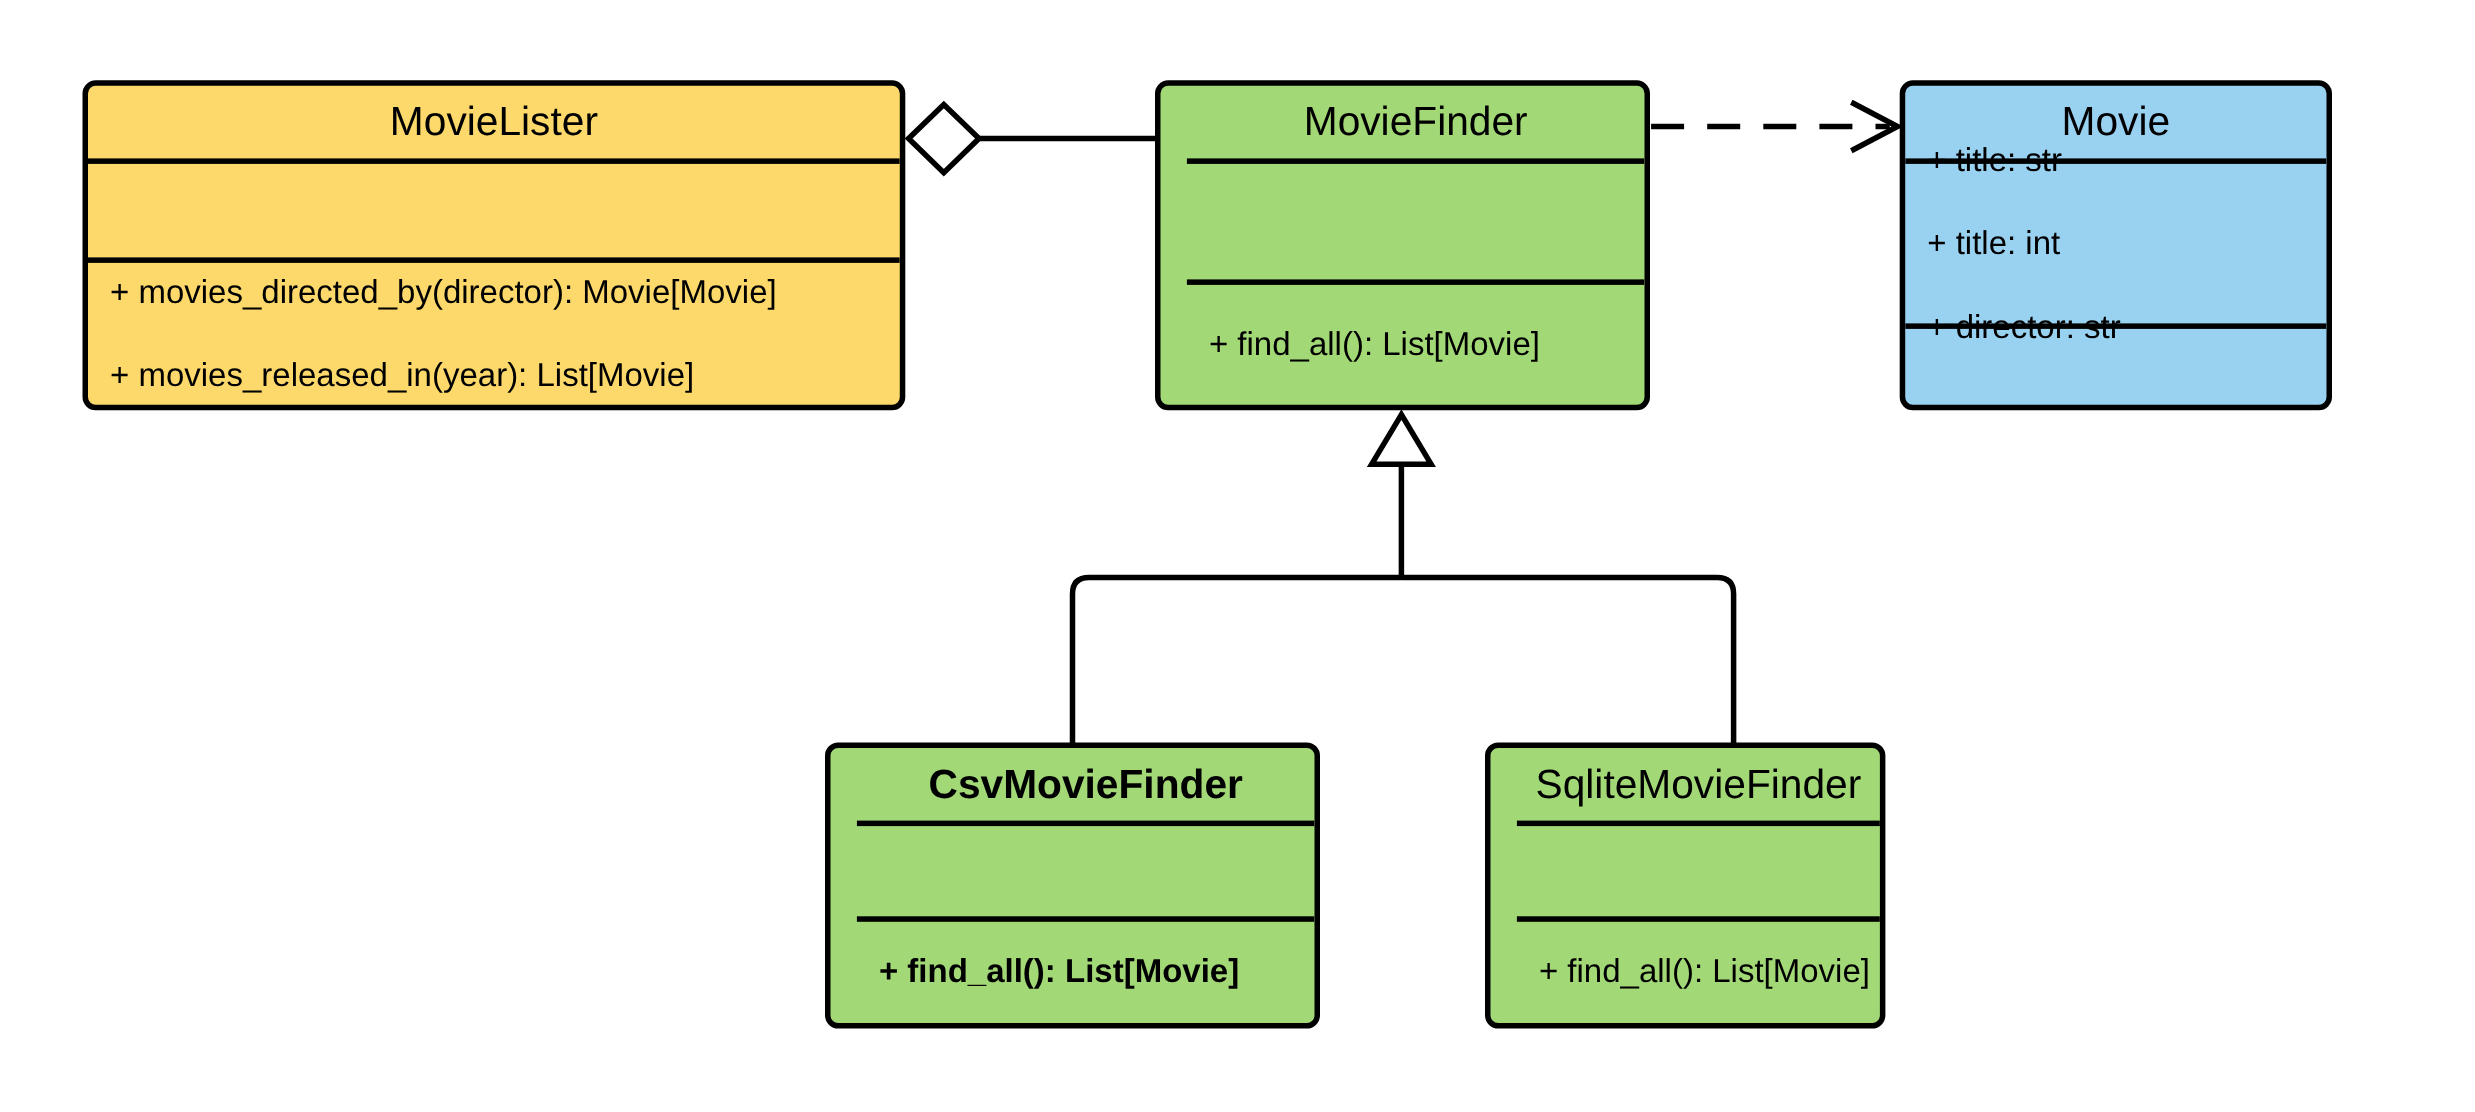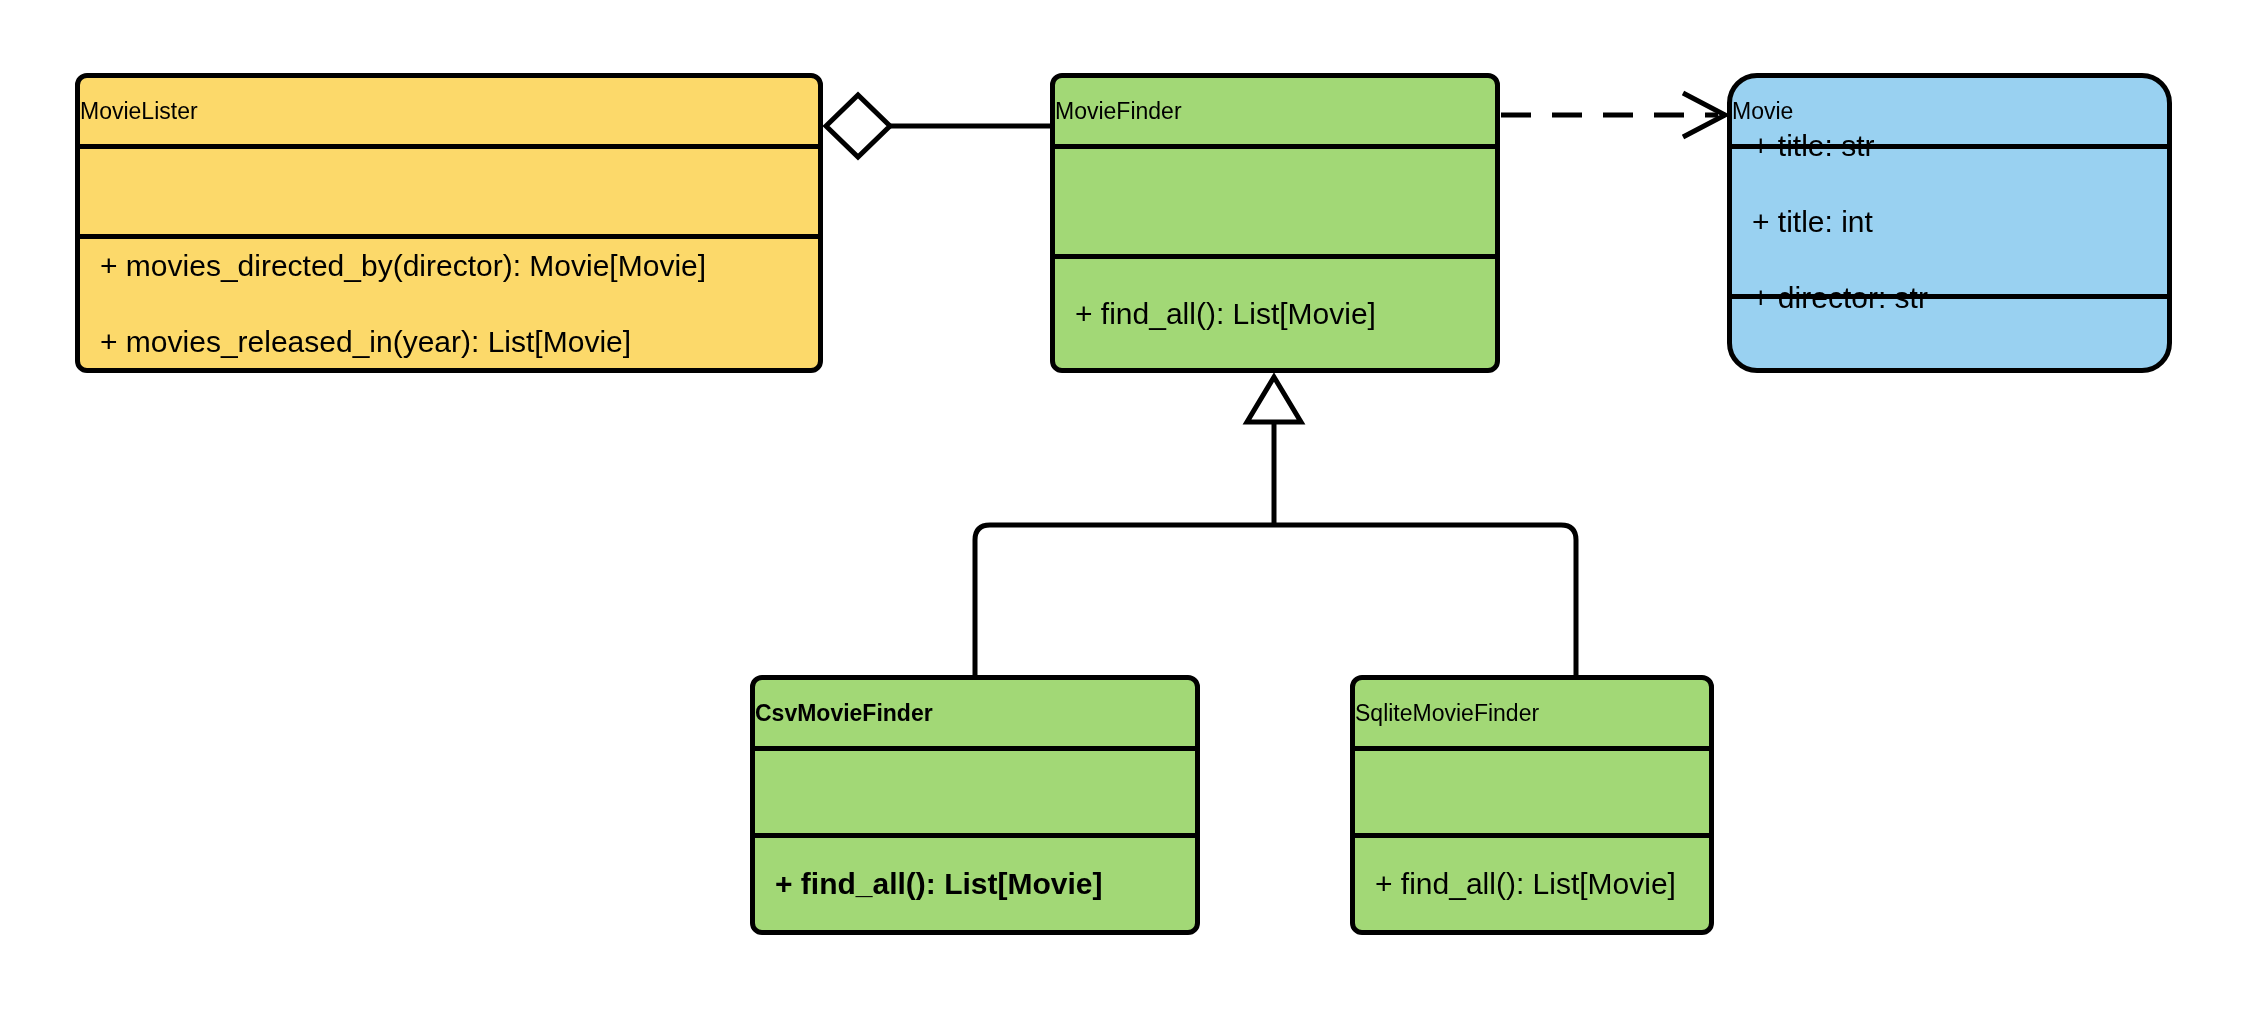--- a/index.html
+++ b/index.html
@@ -26,34 +26,34 @@
     display: flex;
     flex-direction: column;
     overflow: hidden;
   }
   .uml-class .sec { box-sizing: border-box; flex: 0 0 auto; }
   .uml-class .sec + .sec { border-top: 5px solid #000; gap: 36px; }
   .uml-class .head {
     height: 66px;
     display: flex;
     align-items: center;
-    justify-content: flex-start;
-    font-size: 23px;
+    justify-content: center;
+    font-size: 37px;
   }
   .uml-class .body-sec {
     display: flex;
     flex-direction: column;
     justify-content: center;
     padding: 0 8px 0 20px;
     font-size: 30px;
     line-height: 40px;
   }
   .uml-class .methods { flex: 1 1 auto; }
   .fill-yellow { background: #fcd96a; }
-  .fill-green  { background: #a2d876; }
+  .fill-green  { background: #a2d876; padding-left: 24px; }
   .fill-blue   { background: #99d1f1; }
 </style>
 </head>
 <body>
 
 <div class="canvas">
 
   <div class="uml-class fill-yellow" style="left:75px; top:73px; width:748px; height:300px;">
     <div class="sec head">
       <span>MovieLister</span>
@@ -68,21 +68,21 @@
   <div class="uml-class fill-green" style="left:1050px; top:73px; width:450px; height:300px;">
     <div class="sec head">
       <span>MovieFinder</span>
     </div>
     <div class="sec body-sec attrs" style="height:110px;"></div>
     <div class="sec body-sec methods">
       <div>+ find_all(): List[Movie]</div>
     </div>
   </div>
 
-  <div class="uml-class fill-blue" style="left:1727px; top:73px; width:445px; height:300px;border-radius:30px;">
+  <div class="uml-class fill-blue" style="left:1727px; top:73px; width:393px; height:300px;">
     <div class="sec head">
       <span>Movie</span>
     </div>
     <div class="sec body-sec attrs" style="height:150px;">
       <div>+ title: str</div>
       <div>+ title: int</div>
       <div>+ director: str</div>
     </div>
     <div class="sec body-sec methods"></div>
   </div>

